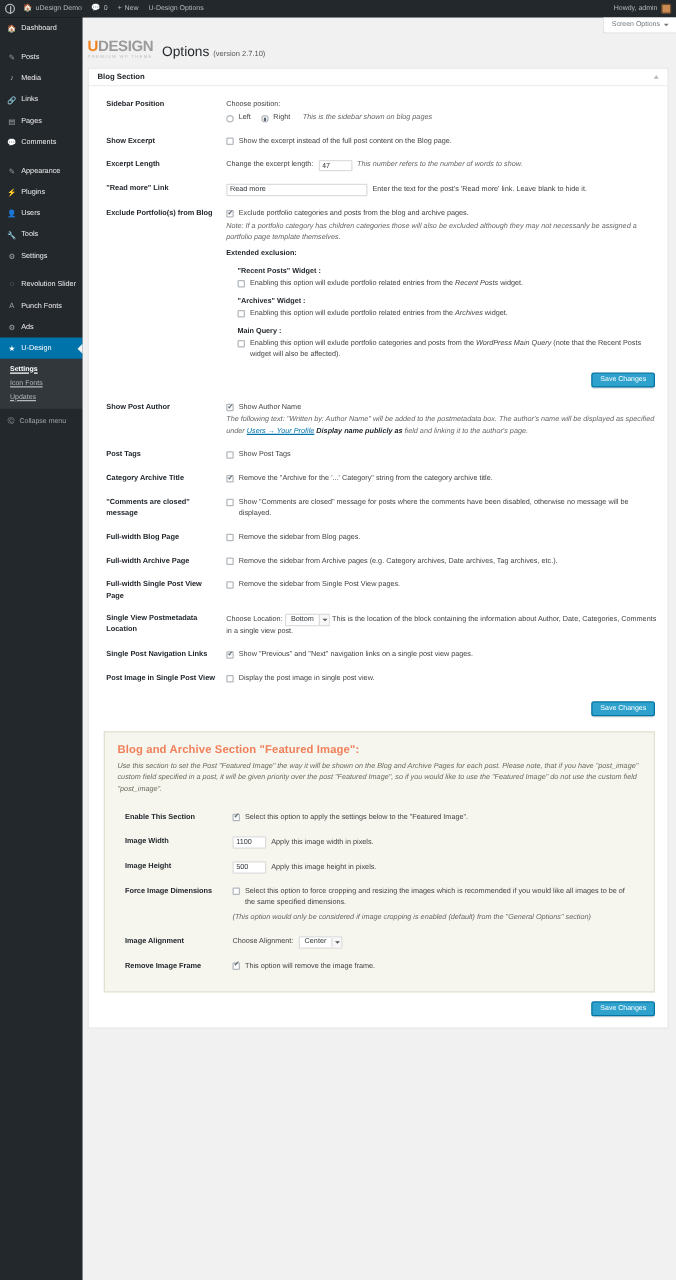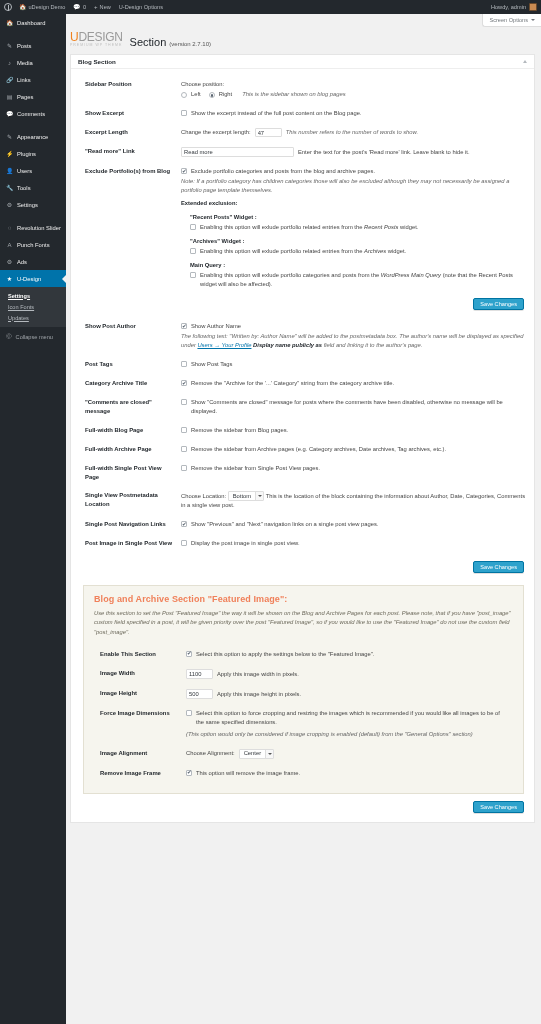--- a/index.html
+++ b/index.html
@@ -51,21 +51,21 @@
   .screen-options-bar { height:14px; display:flex; justify-content:flex-end; align-items:stretch; }
   .screen-options-tab {
     background:#fff; border:1px solid #ddd; border-top:none; border-right:none;
     border-bottom-left-radius:3px; padding:0 6px 0 6px; font-size:5.6px; color:#72777c;
     display:flex; align-items:center; gap:3px; height:13px;
   }
   .caret { width:0;height:0;border-left:2.2px solid transparent;border-right:2.2px solid transparent;border-top:2.6px solid #72777c; }
 
   .page-head { display:flex; align-items:flex-end; gap:7px; padding:3px 0 6px 4px; }
   .logo-block { line-height:1; }
-  .logo-word { font-size:12px; letter-spacing:-0.3px; color:#9a9a9a; font-weight:400; }
+  .logo-word { font-size:12px; letter-spacing:-0.3px; color:#9a9a9a; font-weight:700; }
   .logo-word .u { color:#f0821e; }
   .logo-sub { font-size:3.5px; letter-spacing:1px; color:#c0c0c0; margin-top:1px; }
   .page-title { font-size:11px; font-weight:400; color:#23282d; padding-bottom:0px;}
   .page-title .ver { font-size:6px; color:#555; }
 
   .panel { background:#fff; border:1px solid #e5e5e5; margin:0 6px 0 4px; }
   .panel-header {
     height:14px; display:flex; align-items:center; justify-content:space-between;
     padding:0 7px; border-bottom:1px solid #eee;
     font-weight:bold; font-size:6.2px; color:#23282d;
@@ -246,21 +246,21 @@
         <span class="caret"></span>
       </div>
     </div>
 
     <div class="page-head">
       <div class="logo-block">
         <div class="logo-word"><span class="u">U</span><span>DESIGN</span></div>
         <div class="logo-sub">PREMIUM WP THEME</div>
       </div>
       <div class="page-title">
-        <span>Section</span>
+        <span>Options</span>
         <span class="ver">(version 2.7.10)</span>
       </div>
     </div>
 
     <div class="panel">
       <div class="panel-header">
         <span>Blog Section</span>
         <span class="toggle-arrow"></span>
       </div>
 

